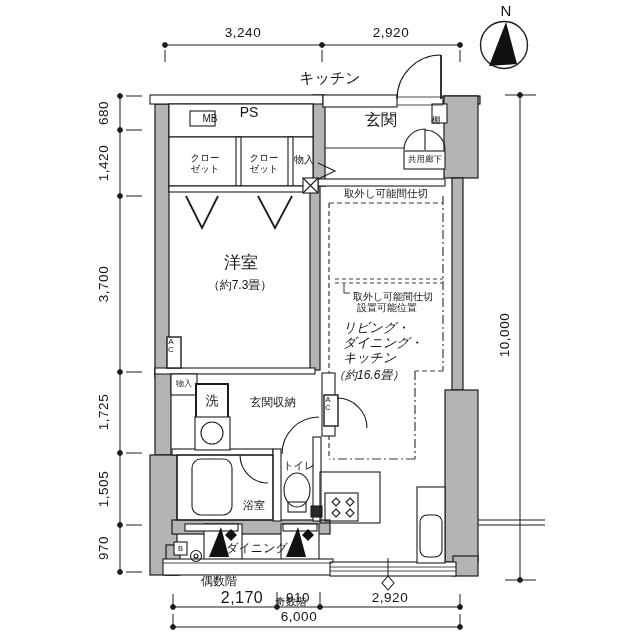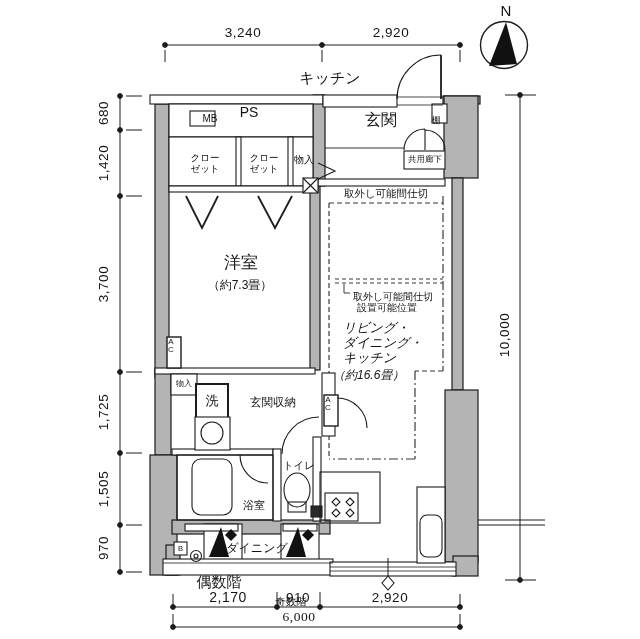--- a/index.html
+++ b/index.html
@@ -174,34 +174,34 @@
 <div class="lb la" style="left:343px;top:328px;font-size:13px;">リビング・</div>
 <div class="lb la" style="left:343px;top:343px;font-size:13px;">ダイニング・</div>
 <div class="lb la" style="left:343px;top:358px;font-size:13px;">キッチン</div>
 <div class="lb la" style="left:333px;top:376px;font-size:12px;">（約16.6畳）</div>
 <div class="lb" style="left:273px;top:402px;font-size:11.5px;">玄関収納</div>
 <div class="lb" style="left:212px;top:401px;font-size:13px;">洗</div>
 <div class="lb" style="left:184px;top:384px;font-size:8px;">物入</div>
 <div class="lb" style="left:254px;top:505px;font-size:11px;">浴室</div>
 <div class="lb" style="left:299px;top:466px;font-size:10.5px;">トイレ</div>
 <div class="lb" style="left:257px;top:549px;font-size:12px;">ダイニング</div>
-<div class="lb" style="left:219px;top:582px;font-size:15px;">偶数階</div>
+<div class="lb" style="left:219px;top:582px;font-size:12px;">偶数階</div>
 <div class="lb" style="left:291px;top:602px;font-size:10.5px;">奇数階</div>
 <div class="lb vert" style="left:170px;top:345px;font-size:8px;">AC</div>
 <div class="lb vert" style="left:327px;top:403px;font-size:8px;">AC</div>
 <div class="lb" style="left:180.5px;top:548.5px;font-size:7.5px;">B</div>
 <div class="lb" style="left:506px;top:11px;font-size:15px;">N</div>
 
 <div class="lb dim" style="left:243px;top:33px;font-size:13.5px;">3,240</div>
 <div class="lb dim" style="left:391px;top:33px;font-size:13.5px;">2,920</div>
 <div class="lb dim rot" style="left:104px;top:113px;font-size:13.5px;">680</div>
 <div class="lb dim rot" style="left:104px;top:163px;font-size:13.5px;">1,420</div>
 <div class="lb dim rot" style="left:104px;top:284px;font-size:13.5px;">3,700</div>
 <div class="lb dim rot" style="left:104px;top:412px;font-size:13.5px;">1,725</div>
 <div class="lb dim rot" style="left:104px;top:489px;font-size:13.5px;">1,505</div>
 <div class="lb dim rot" style="left:104px;top:548px;font-size:13.5px;">970</div>
 <div class="lb dim rot" style="left:505px;top:335px;font-size:13.5px;">10,000</div>
-<div class="lb dim" style="left:228px;top:598px;font-size:14px;">2,170</div>
+<div class="lb dim" style="left:242px;top:598px;font-size:16px;">2,170</div>
 <div class="lb dim" style="left:298px;top:598px;font-size:13.5px;">910</div>
 <div class="lb dim" style="left:390px;top:598px;font-size:13.5px;">2,920</div>
-<div class="lb dim" style="left:299px;top:617px;font-size:13.5px;font-family:Liberation Serif, serif;">6,000</div>
+<div class="lb dim" style="left:299px;top:617px;font-size:13.5px;">6,000</div>
 
 </div>
 
 </body></html>

